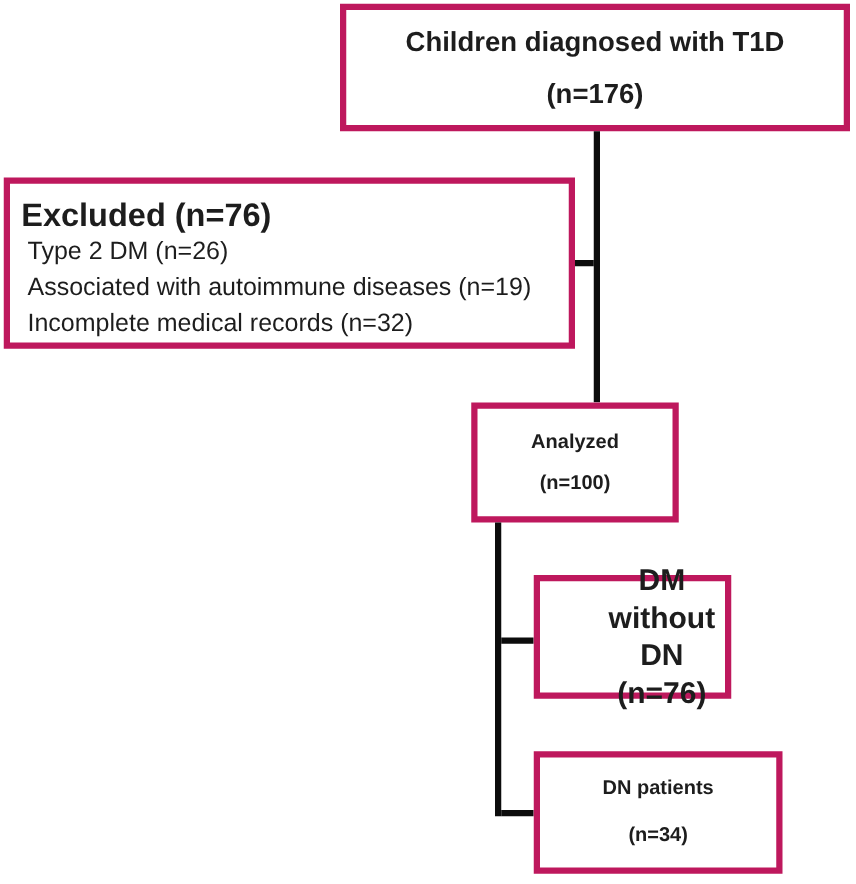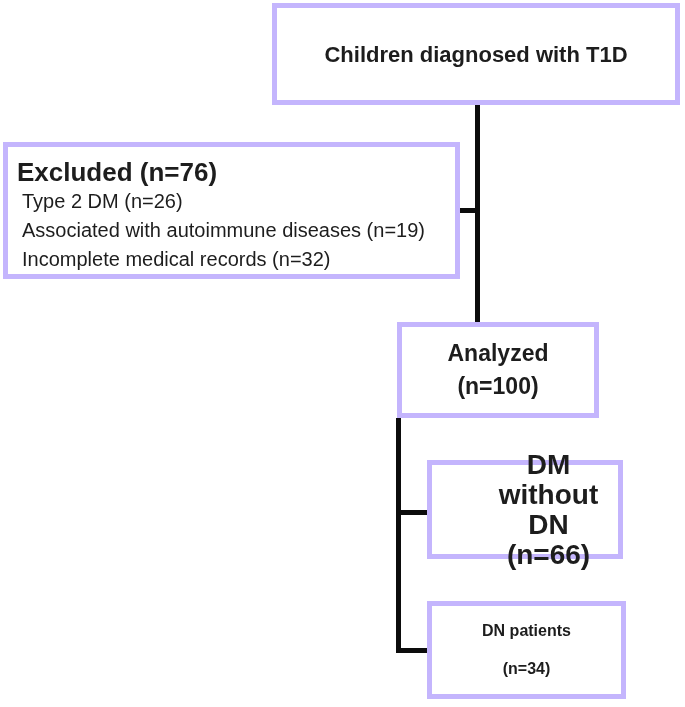--- a/index.html
+++ b/index.html
@@ -11,21 +11,21 @@
   .canvas {
     position: relative;
     width: 685px;
     height: 707px;
     background: #ffffff;
     overflow: hidden;
   }
   .box {
     position: absolute;
     box-sizing: border-box;
-    border: 5px solid #c4b5fd;
+    border: 5px solid #be185d;
     background: #ffffff;
     color: #1d1d1d;
   }
   .center-box {
     display: flex;
     flex-direction: column;
     align-items: center;
     justify-content: center;
     text-align: center;
     font-weight: bold;
@@ -39,29 +39,29 @@
   .box-excluded {
     left: 3px; top: 142px;
     width: 457px; height: 137px;
     padding: 11px 8px 0 9px;
     font-size: 20px;
     line-height: 29px;
   }
   .excl-title { font-weight: bold; font-size: 26px; }
   .excl-item  { font-weight: normal; padding-left: 5px; }
   .box-analyzed {
-    left: 397px; top: 322px;
-    width: 202px; height: 96px;
-    font-size: 23px;
+    left: 377px; top: 322px;
+    width: 166px; height: 96px;
+    font-size: 16px;
     line-height: 33px;
   }
   .box-dm {
     left: 427px; top: 460px;
-    width: 196px; height: 99px;
-    font-size: 28px;
+    width: 158px; height: 99px;
+    font-size: 24px;
     line-height: 30px;
     padding-left: 47px;
   }
   .box-dn {
     left: 427px; top: 601px;
     width: 199px; height: 98px;
     font-size: 16px;
     line-height: 38px;
   }
   .connector {
@@ -74,20 +74,21 @@
   .conn-h2 { left: 401px; top: 510px; width: 26px; height: 5px;   }
   .conn-h3 { left: 401px; top: 648px; width: 26px; height: 5px;   }
 </style>
 </head>
 <body>
 
 <div class="canvas">
 
   <div class="box center-box box-top">
     <div>Children diagnosed with T1D</div>
+    <div>(n=176)</div>
   </div>
 
   <div class="connector conn-v1"></div>
   <div class="connector conn-h1"></div>
 
   <div class="box box-excluded">
     <div class="excl-title">Excluded (n=76)</div>
     <div class="excl-item">Type 2 DM (n=26)</div>
     <div class="excl-item">Associated with autoimmune diseases (n=19)</div>
     <div class="excl-item">Incomplete medical records (n=32)</div>
@@ -97,21 +98,21 @@
     <div>Analyzed</div>
     <div>(n=100)</div>
   </div>
 
   <div class="connector conn-v2"></div>
   <div class="connector conn-h2"></div>
   <div class="connector conn-h3"></div>
 
   <div class="box center-box box-dm">
     <div>DM without DN</div>
-    <div>(n=66)</div>
+    <div>(n=76)</div>
   </div>
 
   <div class="box center-box box-dn">
     <div>DN patients</div>
     <div>(n=34)</div>
   </div>
 
 </div>
 
 </body></html>

